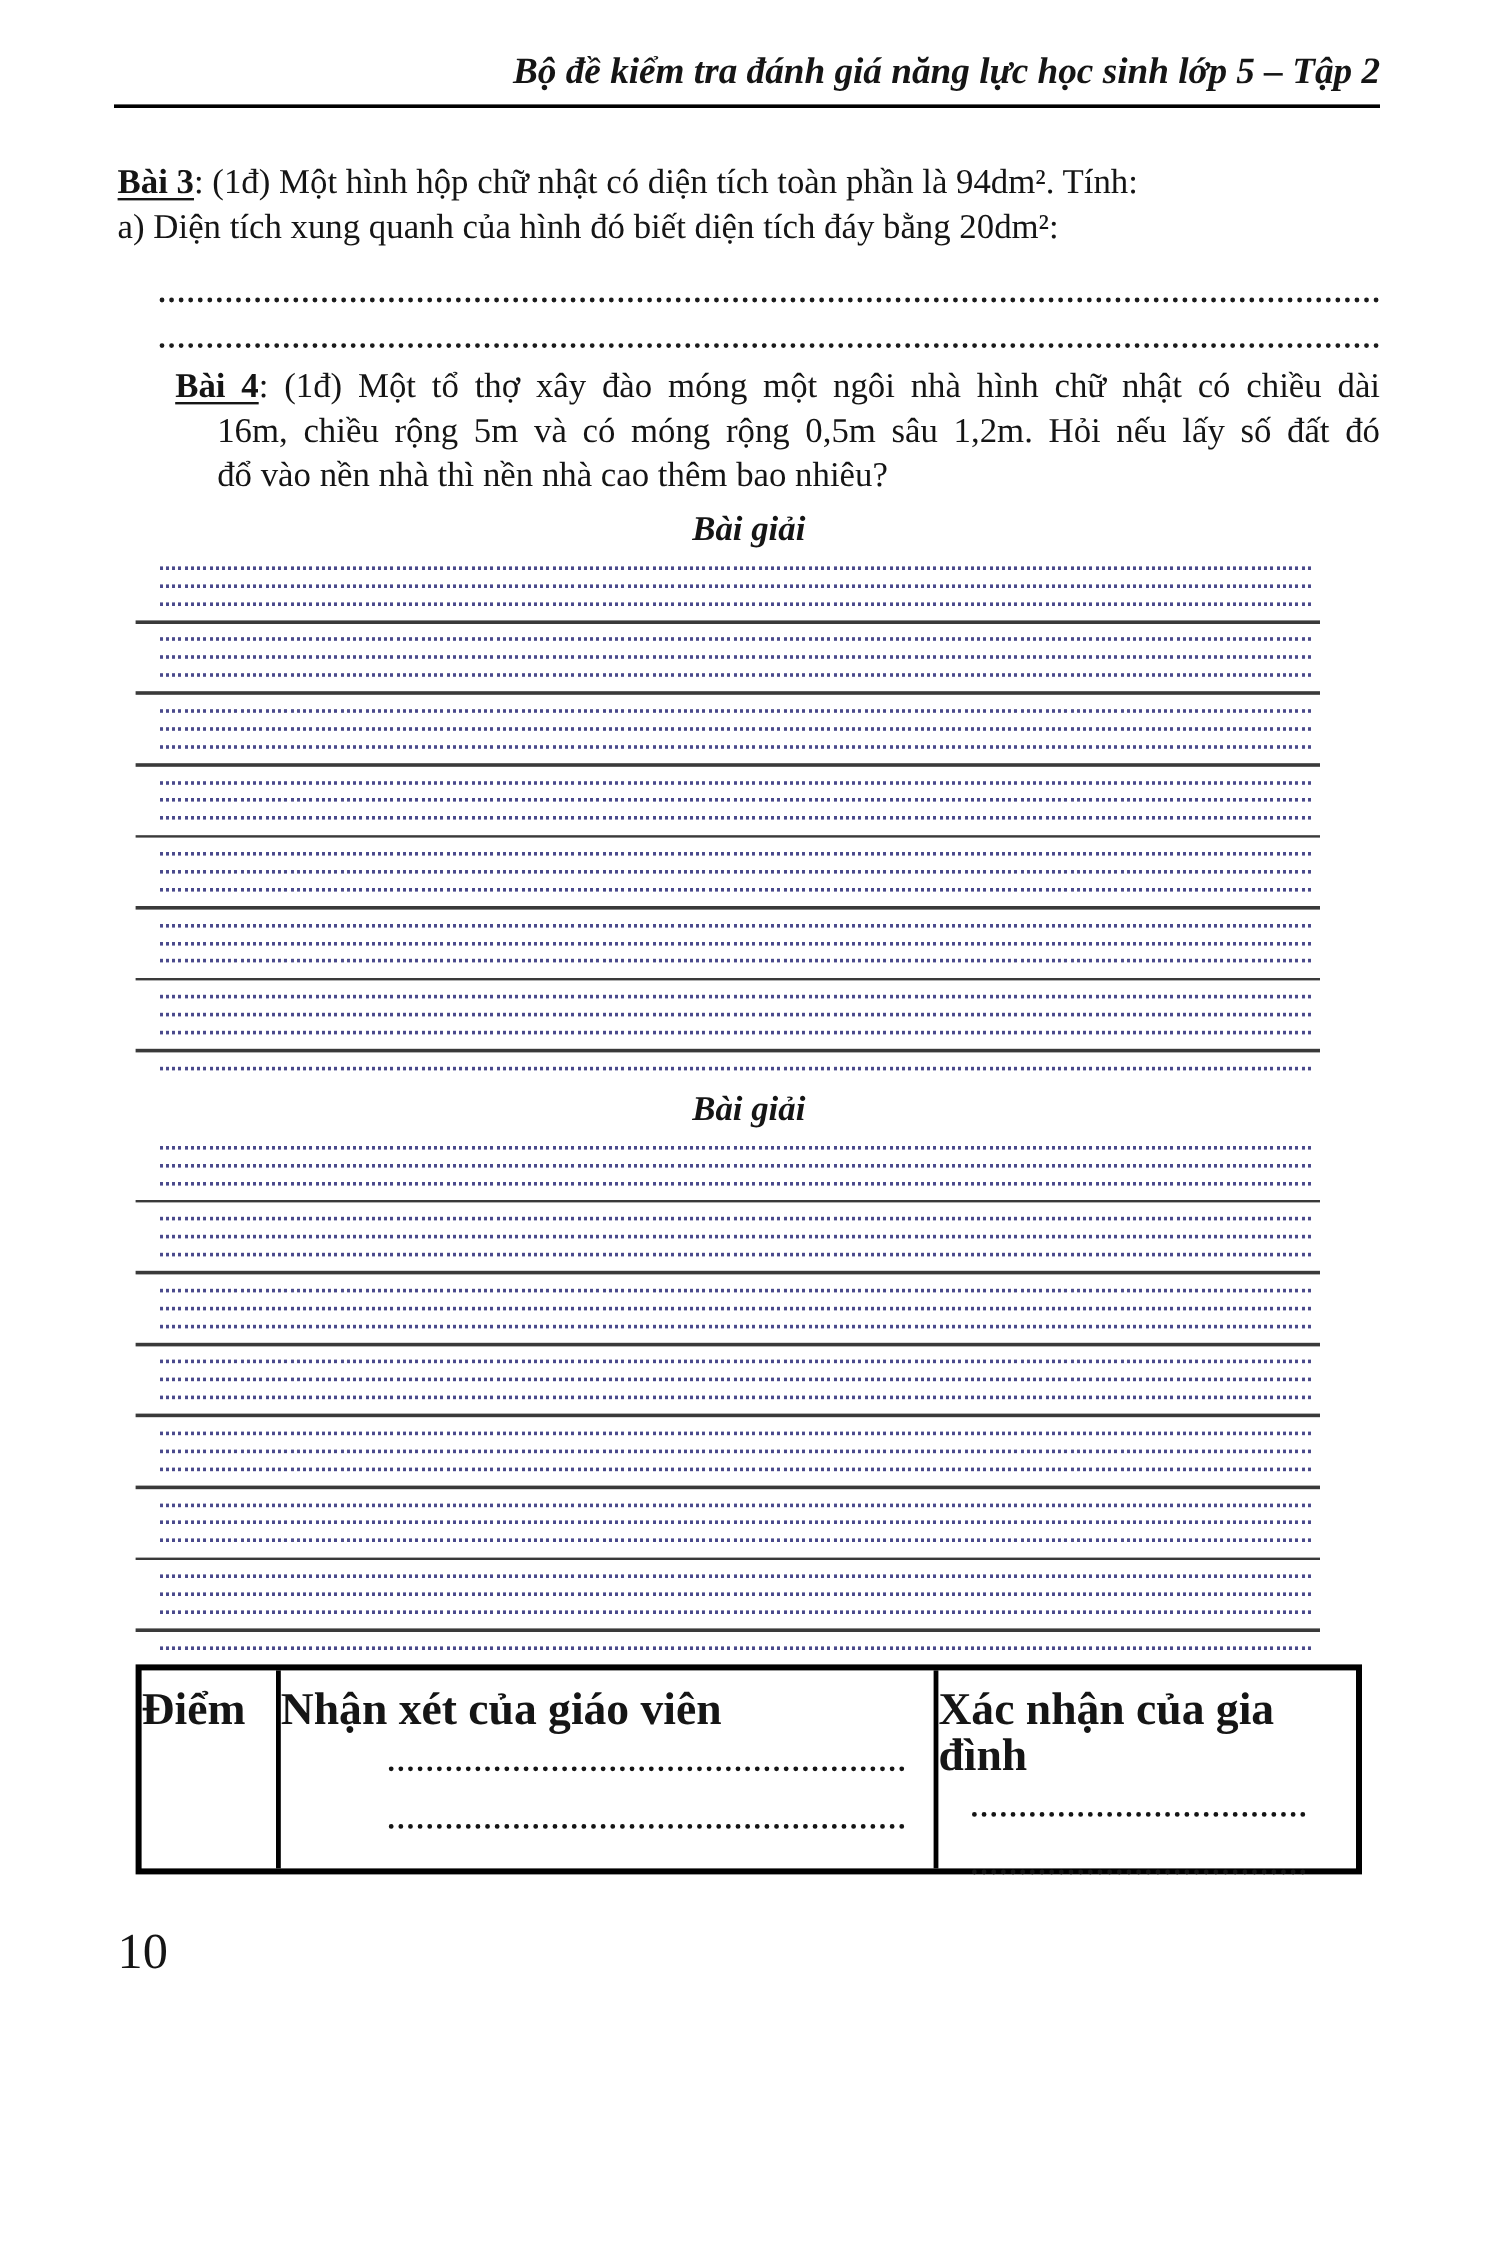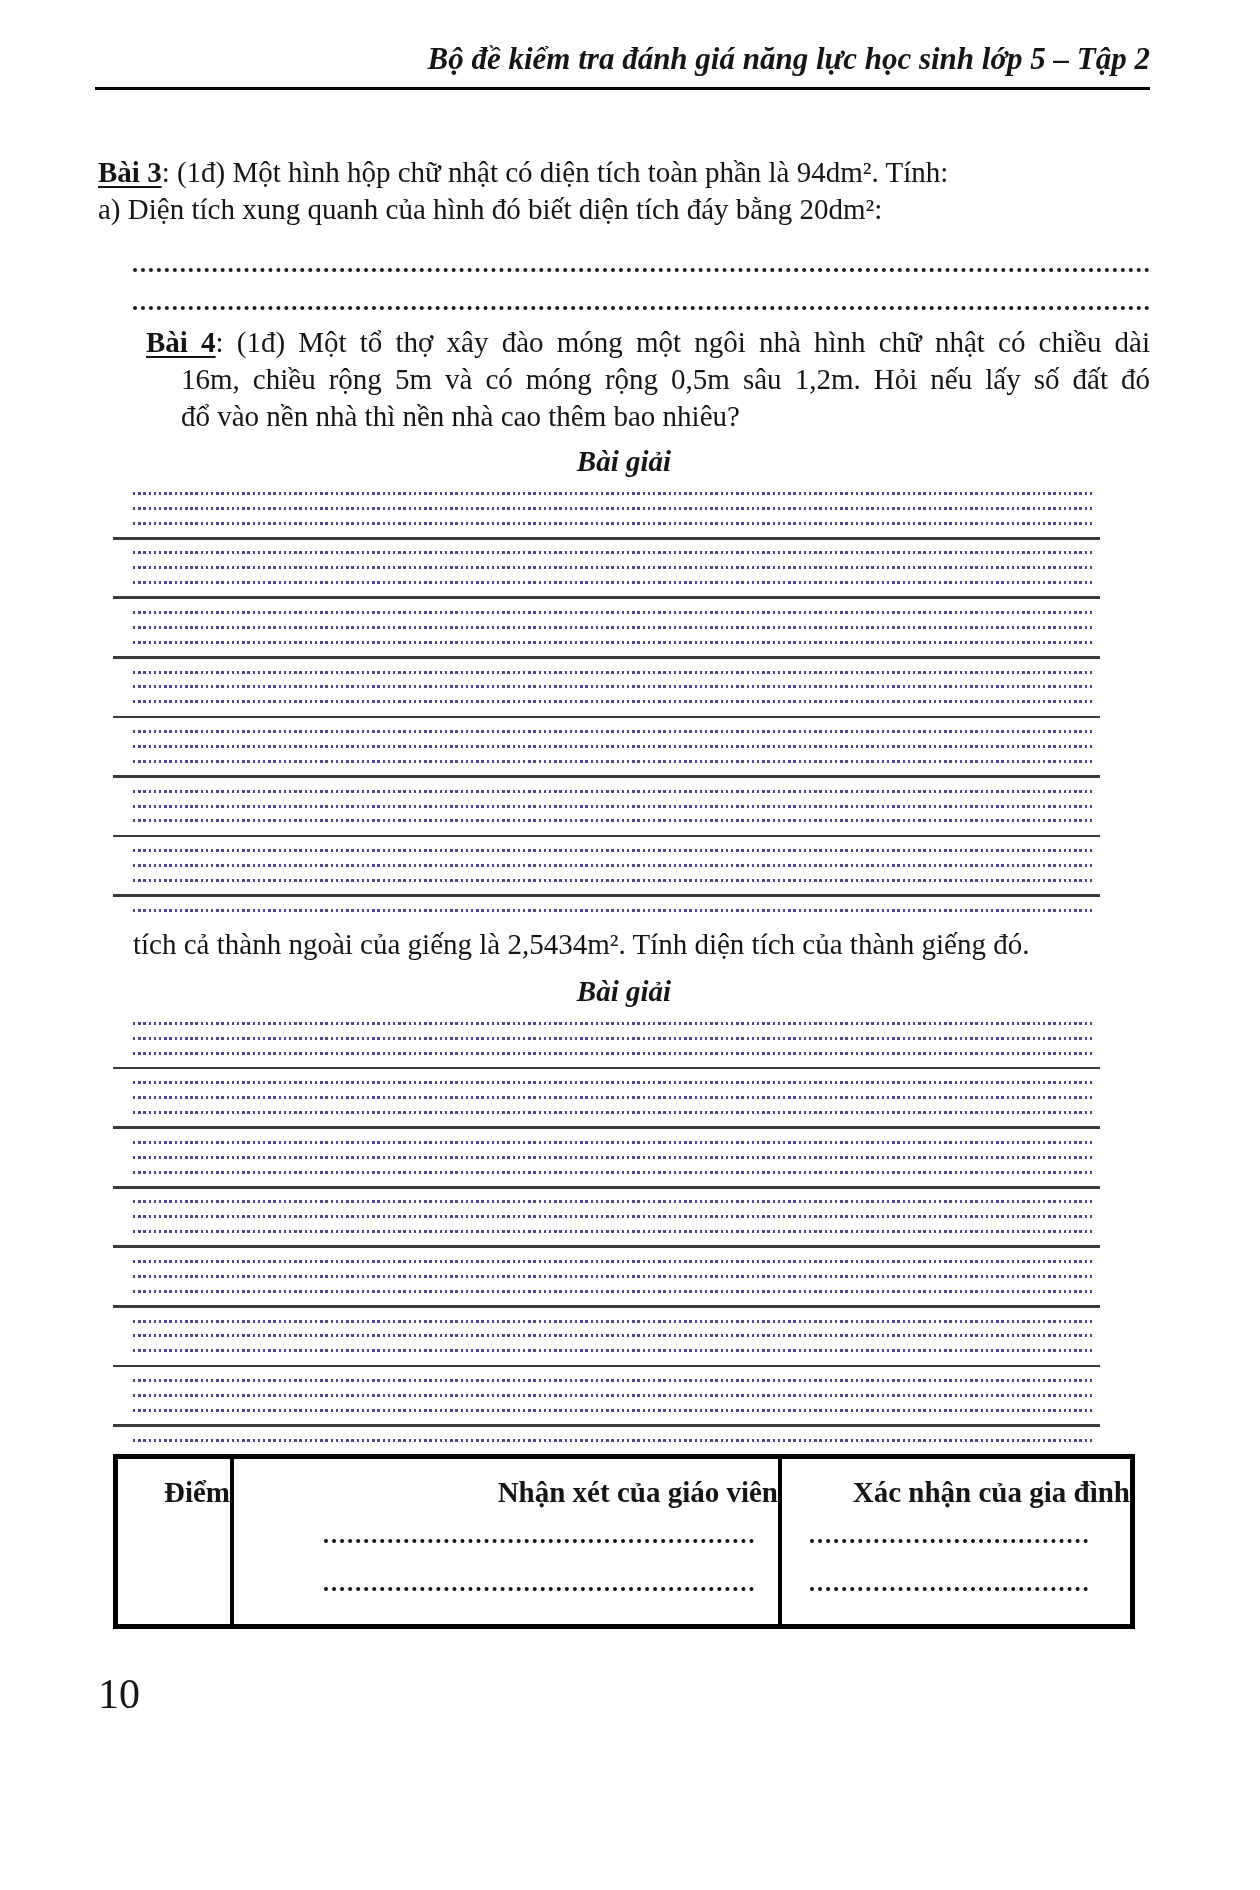--- a/index.html
+++ b/index.html
@@ -20,21 +20,21 @@
   .header .title{
     font-weight:bold;font-style:italic;font-size:31px;line-height:37px;letter-spacing:0px;
   }
 
   
   .prob{font-size:29px;line-height:37px;}
   .plabel{font-weight:bold;text-decoration:underline;text-decoration-thickness:2px;text-underline-offset:4px;}
   .pline{min-height:37px;}
   .jline{text-align:justify;text-align-last:justify;}
   .cont{padding-left:35px;}
-  .b3{margin-top:64px;}
+  .b3{margin-top:44px;}
   .b4{margin-top:14px;margin-left:48px;}
   .b5{margin-top:14px;}
 
   
   .leader{height:34px;margin:6px 0 0 35px;border-bottom:4px dotted #1b1b1b;}
   .leader.second{margin-top:0;}
 
   .sol-head{
     margin-top:8px;text-align:center;font-weight:bold;font-style:italic;
     font-size:29px;line-height:37px;
@@ -55,21 +55,21 @@
   .gtable{
     margin-top:12px;margin-left:15px;width:1022px;height:175px;
     border:5px solid #000;display:flex;box-sizing:border-box;
   }
   .gcell{box-sizing:border-box;padding-top:14px;}
   .gcell + .gcell{border-left:4px solid #000;}
   .gc1{width:112px;}
   .gc2{width:548px;}
   .gc3{flex:1;}
   .ghead{
-    text-align:right;font-weight:bold;font-size:29px;line-height:38px;
+    text-align:left;font-weight:bold;font-size:38px;line-height:38px;
   }
   .trow{height:28px;border-bottom:4px dotted #141414;}
   .gc2 .trow{margin:0 24px 16px 90px;}
   .gc2 .trow:first-of-type{margin-top:22px;}
   .gc3 .trow{margin:0 42px 16px 28px;}
   .gc3 .trow:first-of-type{margin-top:22px;}
 
   .pagenum{margin-top:44px;font-size:42px;line-height:42px;}
 </style>
 </head>
@@ -181,21 +181,20 @@
         </div>
         <div class="ans-row">
           <div class="ln solid"></div>
         </div>
         <div class="ans-row">
           <div class="ln dotted"></div>
         </div>
       </div>
 
     <div class="prob b5">
-      <div class="pline cont">tích cả thành ngoài của giếng là 2,5434m². Tính diện tích của thành giếng đó.</div>
     </div>
 
     <div class="sol-head two">Bài giải</div>
 
     <div class="ans-block">
         <div class="ans-row">
           <div class="ln dotted"></div>
         </div>
         <div class="ans-row">
           <div class="ln dotted"></div>

